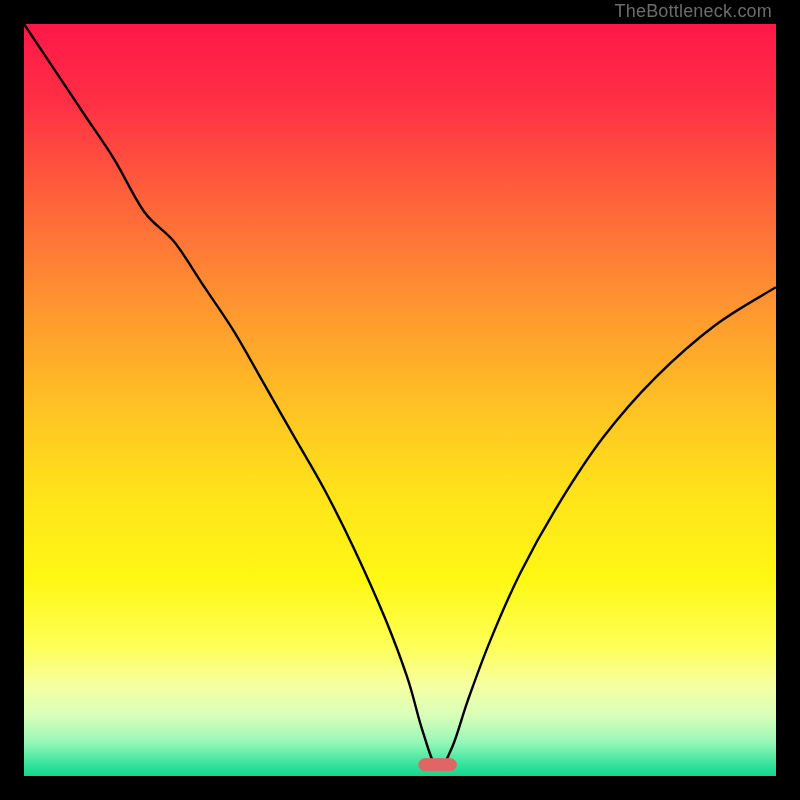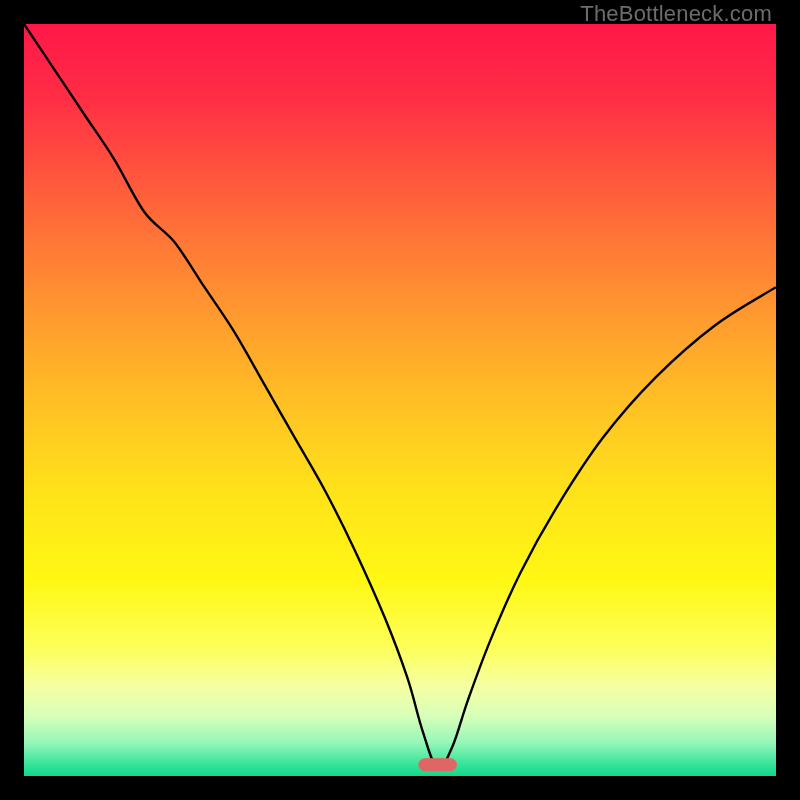--- a/index.html
+++ b/index.html
@@ -24,21 +24,21 @@
     left: 0;
     top: 0;
     width: 752px;
     height: 752px;
   }
   .watermark {
     position: absolute;
     top: 1px;
     right: 28px;
     color: #6c6c6c;
-    font-size: 22px;
+    font-size: 18px;
     letter-spacing: 0.2px;
     font-weight: 400;
   }
   svg { display: block; }
 </style>
 </head>
 <body>
 
 <div class="watermark">TheBottleneck.com</div>
 

